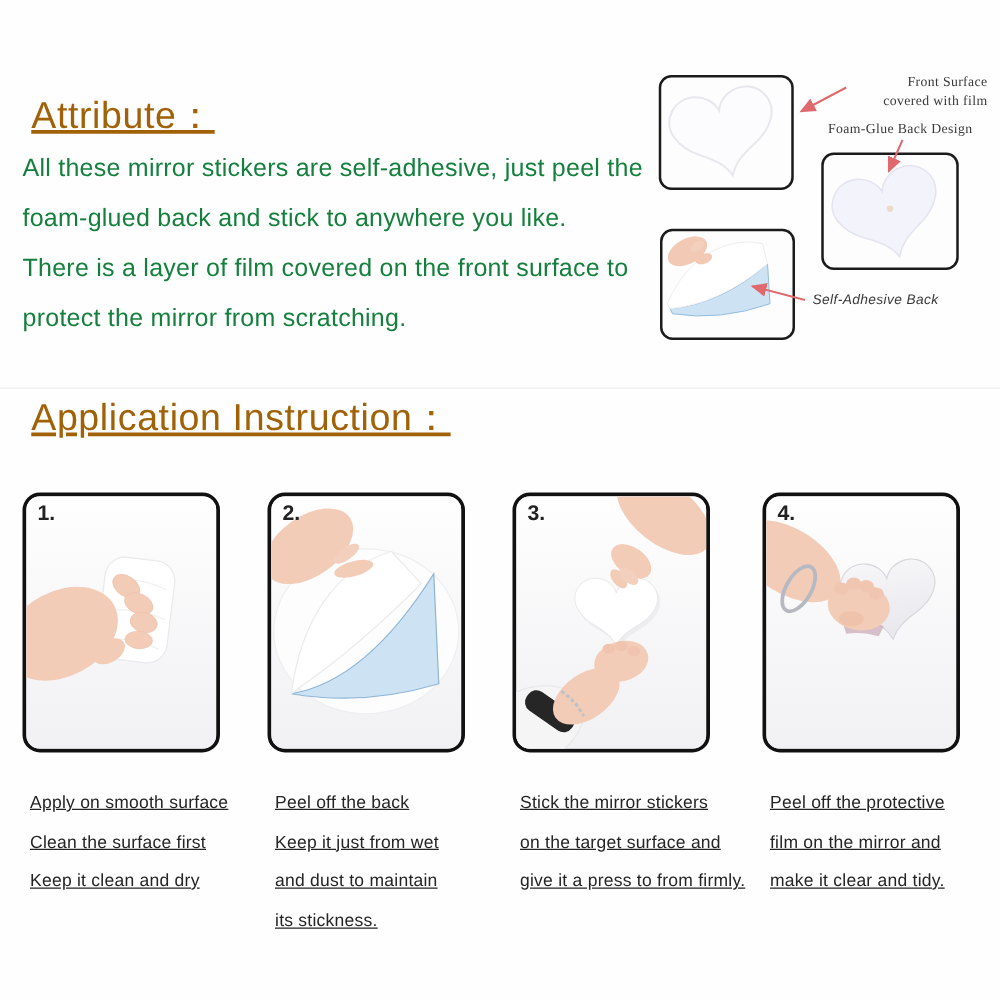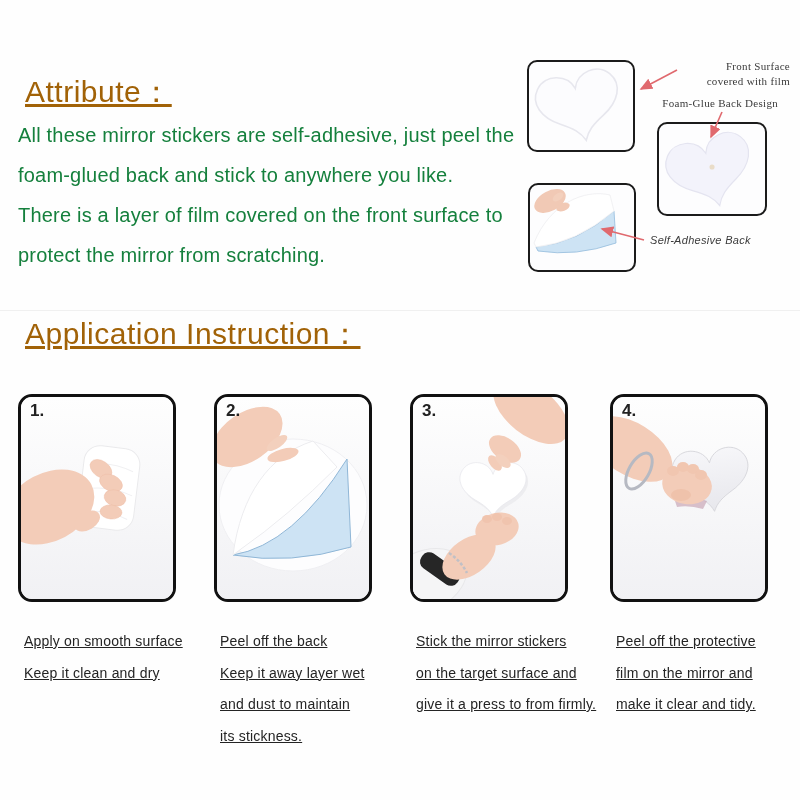--- a/index.html
+++ b/index.html
@@ -103,40 +103,41 @@
           <ellipse cx="28" cy="110" rx="48" ry="34" transform="rotate(-28 28 110)" fill="#f3ccb8"></ellipse>
           <ellipse cx="80" cy="72" rx="12" ry="8" transform="rotate(35 80 72)" fill="#f3ccb8" stroke="#eebfa8" stroke-width=".5"></ellipse>
           <ellipse cx="90" cy="86" rx="12" ry="8" transform="rotate(25 90 86)" fill="#f3ccb8" stroke="#eebfa8" stroke-width=".5"></ellipse>
           <ellipse cx="94" cy="101" rx="11" ry="8" transform="rotate(15 94 101)" fill="#f3ccb8" stroke="#eebfa8" stroke-width=".5"></ellipse>
           <ellipse cx="90" cy="115" rx="11" ry="7" transform="rotate(5 90 115)" fill="#f3ccb8" stroke="#eebfa8" stroke-width=".5"></ellipse>
           <ellipse cx="66" cy="124" rx="14" ry="9" transform="rotate(-30 66 124)" fill="#f3ccb8"></ellipse>
         </svg>
       </div>
       <figcaption class="caption">
         <p>Apply on smooth surface</p>
+        <p>Clean the surface first</p>
         <p>Keep it clean and dry</p>
       </figcaption>
     </figure>
 
     <figure class="stepfig" style="left:214px;">
       <div class="stepbox">
         <span class="stepnum">2.</span>
         <svg width="152" height="202" viewBox="0 0 152 202">
           <rect width="152" height="202" fill="url(#g1)"></rect>
           <ellipse cx="76" cy="108" rx="74" ry="66" fill="#fdfdfe" stroke="#efeff2"></ellipse>
           <path d="M16,158 Q76,148 130,62 L134,150 Q74,168 16,158 Z" fill="#cde3f4" stroke="#8fb6d6"></path>
           <path d="M16,158 C24,98 52,58 96,44 L120,70 Q70,120 24,152 Z" fill="#ffffff" stroke="#ececef"></path>
           <ellipse cx="30" cy="40" rx="40" ry="24" transform="rotate(-35 30 40)" fill="#f3ccb8"></ellipse>
           <ellipse cx="66" cy="58" rx="16" ry="6" transform="rotate(-15 66 58)" fill="#f3ccb8"></ellipse>
           <ellipse cx="60" cy="46" rx="12" ry="5" transform="rotate(-35 60 46)" fill="#f3d0bd"></ellipse>
         </svg>
       </div>
       <figcaption class="caption">
         <p>Peel off the back</p>
-        <p>Keep it away layer wet</p>
+        <p>Keep it just from wet</p>
         <p>and dust to maintain</p>
         <p>its stickness.</p>
       </figcaption>
     </figure>
 
     <figure class="stepfig" style="left:410px;">
       <div class="stepbox">
         <span class="stepnum">3.</span>
         <svg width="152" height="202" viewBox="0 0 152 202">
           <rect width="152" height="202" fill="url(#g1)"></rect>

